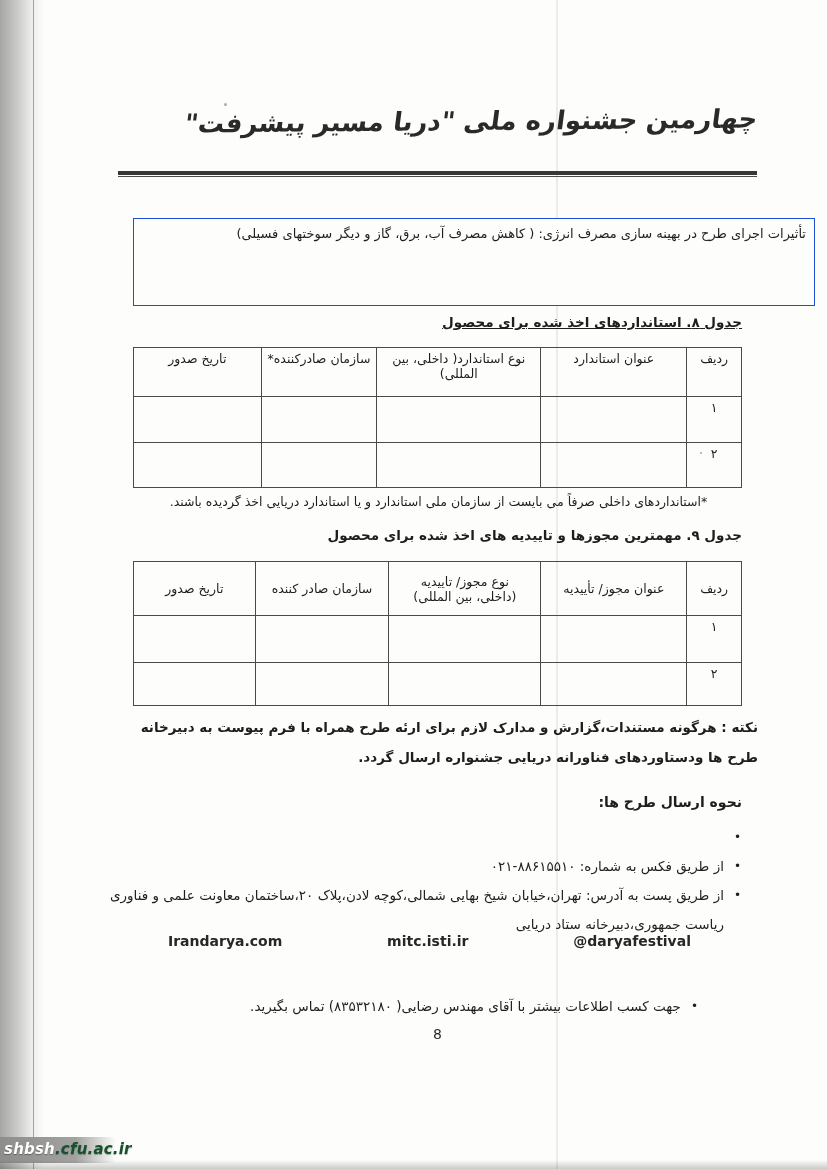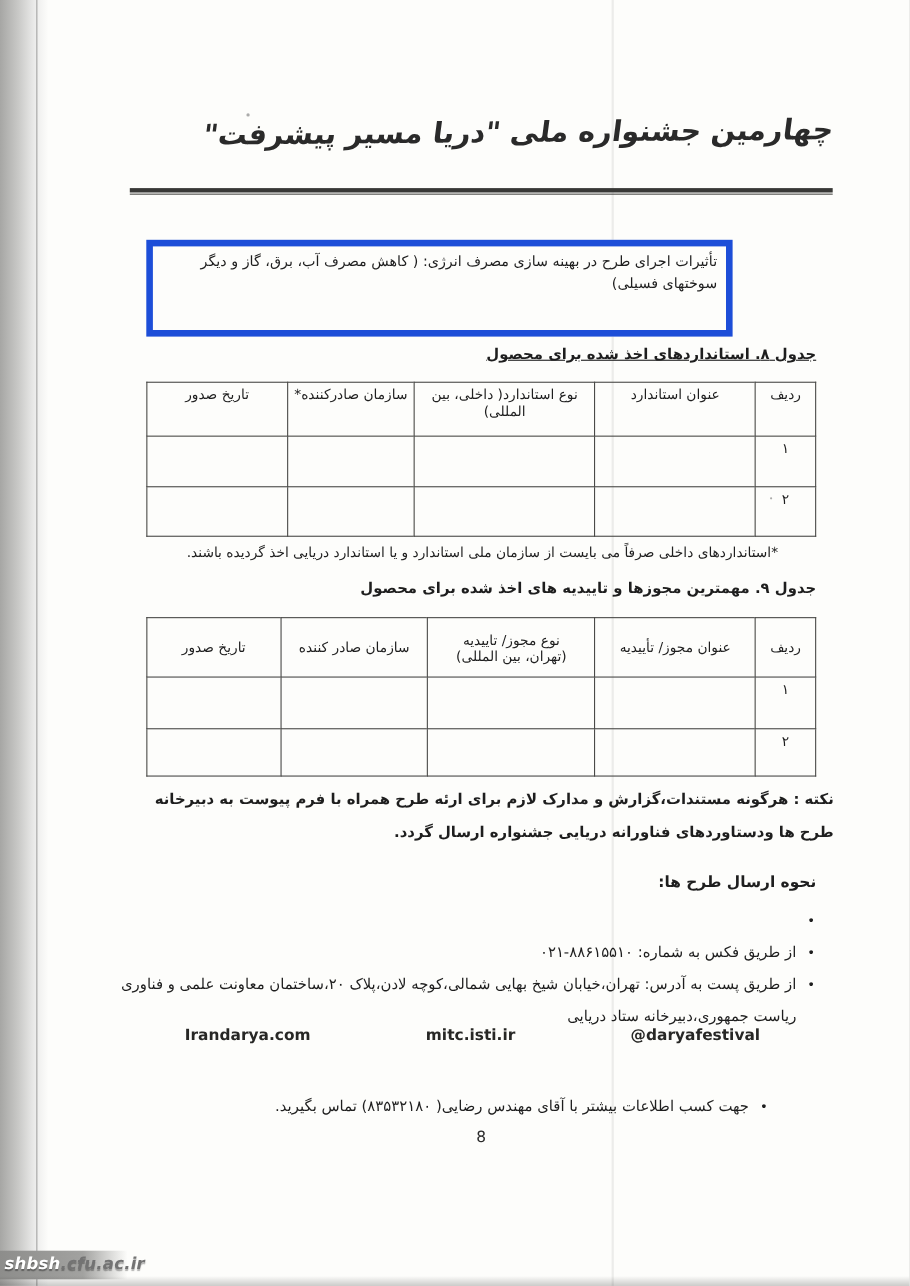--- a/index.html
+++ b/index.html
@@ -21,37 +21,37 @@
   
   .watermark-bg {
     position:absolute; left:0; top:1137px; width:116px; height:26px;
     background:linear-gradient(to right,#8d8d8b 0%,#a2a2a0 65%,rgba(162,162,160,0) 100%);
   }
   .watermark {
     position:absolute; left:4px; top:1140px; font-style:italic; font-weight:bold;
     font-size:15px; letter-spacing:.2px; white-space:nowrap; direction:ltr;
   }
   .wm-prefix { color:#ffffff; text-shadow:0 1px 1px rgba(0,0,0,.35); }
-  .wm-suffix { color:#737373; text-shadow:0 1px 1px rgba(0,0,0,.3); }
+  .wm-suffix { color:#14532d; text-shadow:0 1px 1px rgba(0,0,0,.3); }
   
   .logo { position:absolute; left:112px; top:74px; width:130px; text-align:center; }
   .logo svg { display:block; margin:0 auto; }
   .logo-caption { font-size:6.5px; line-height:9px; color:#3c3c3c; margin-top:3px;
     text-shadow:0 0 1px rgba(60,60,60,.55); }
   .calligraphy {
     position:absolute; right:70px; top:106px; font-size:26px; font-weight:600; color:#2a2a2a;
     transform:skewX(-8deg) rotate(-.5deg); letter-spacing:-.5px; white-space:nowrap;
   }
   .rule { position:absolute; left:118px; top:171px; width:639px; }
   .rule-thick { height:4px; background:#383836; }
   .rule-thin { height:1px; background:#4a4a48; margin-top:1px; }
   
   .intro-box {
-    position:absolute; left:133px; top:218px; width:533px; height:88px; box-sizing:border-box;
-    border:6px solid #1d4ed8; padding:5px 8px; font-size:13px; line-height:20px; background:#fdfdfb;
+    position:absolute; left:133px; top:218px; width:682px; height:88px; box-sizing:border-box;
+    border:1px solid #1d4ed8; padding:5px 8px; font-size:13px; line-height:20px; background:#fdfdfb;
   }
   .tbl-caption { position:absolute; right:85px; font-weight:bold; font-size:13.5px; white-space:nowrap; }
   .cap-t8 { top:314px;text-decoration:underline; }
   .cap-t9 { top:527px; }
   table.grid {
     position:absolute; left:133px; width:609px; border-collapse:collapse; table-layout:fixed;
     font-size:12.5px; background:transparent;
   }
   .t8 { top:347px; }
   .t9 { top:561px; }
@@ -146,21 +146,21 @@
         <col style="width:24%">
         <col style="width:25%">
         <col style="width:22%">
         <col style="width:20%">
     </colgroup>
     <tbody>
         <tr class="hrow">
       <th>ردیف</th>
       <th>عنوان مجوز/ تأییدیه</th>
       <th>نوع مجوز/ تاییدیه
-(تهران، بین المللی)</th>
+(داخلی، بین المللی)</th>
       <th>سازمان صادر کننده</th>
       <th>تاریخ صدور</th>
     </tr>
     <tr class="row1">
       <td>۱</td>
       <td></td>
       <td></td>
       <td></td>
       <td></td>
     </tr>

